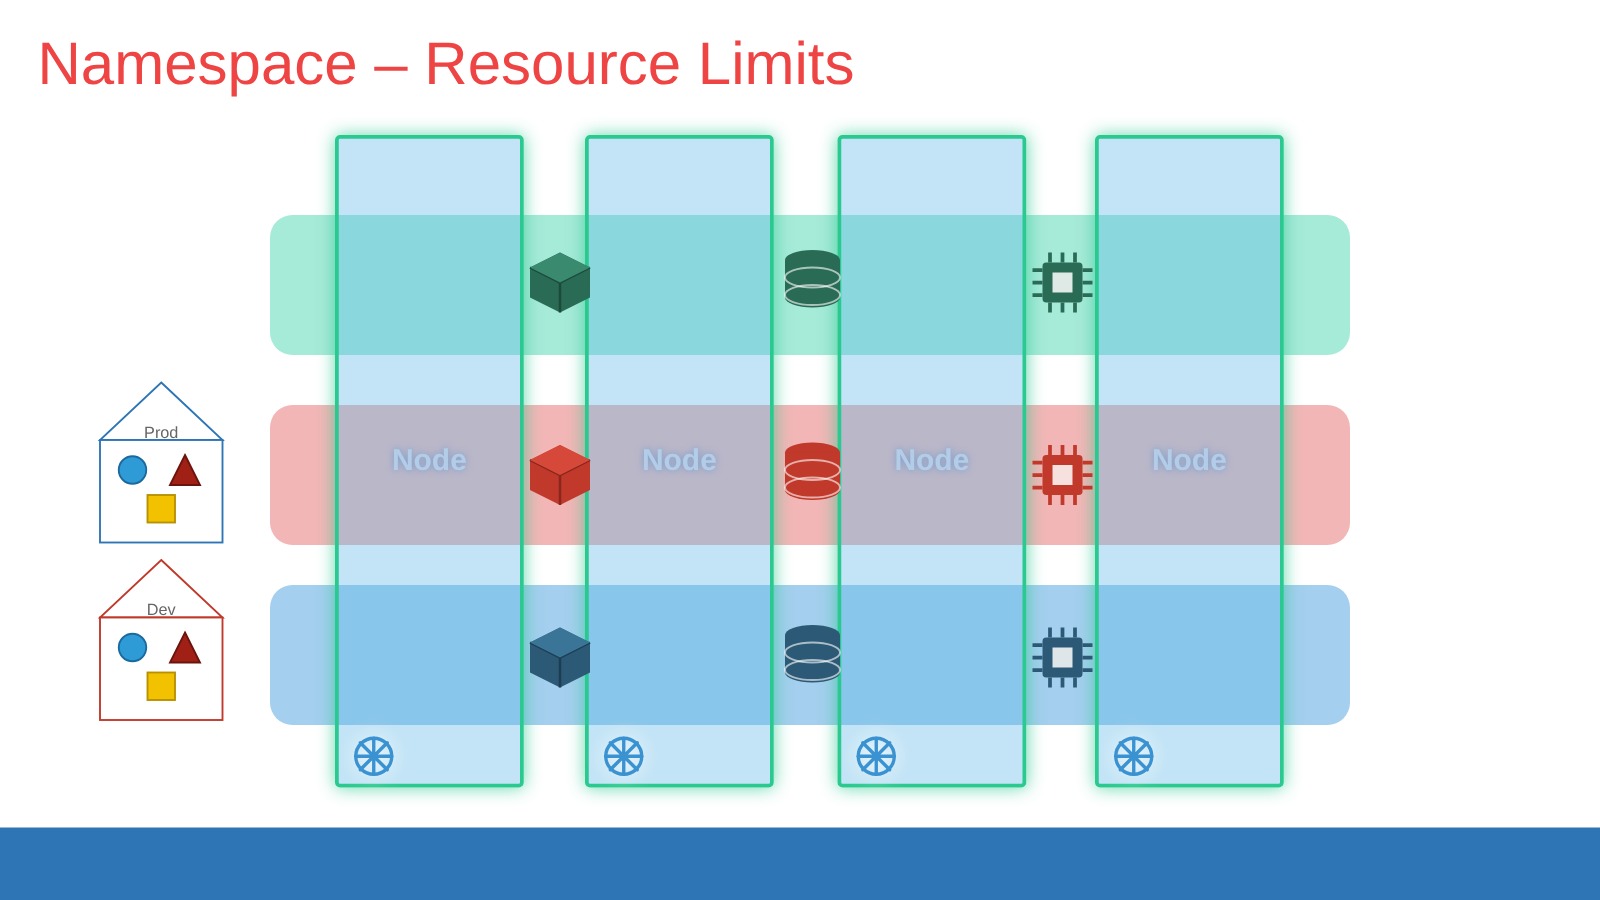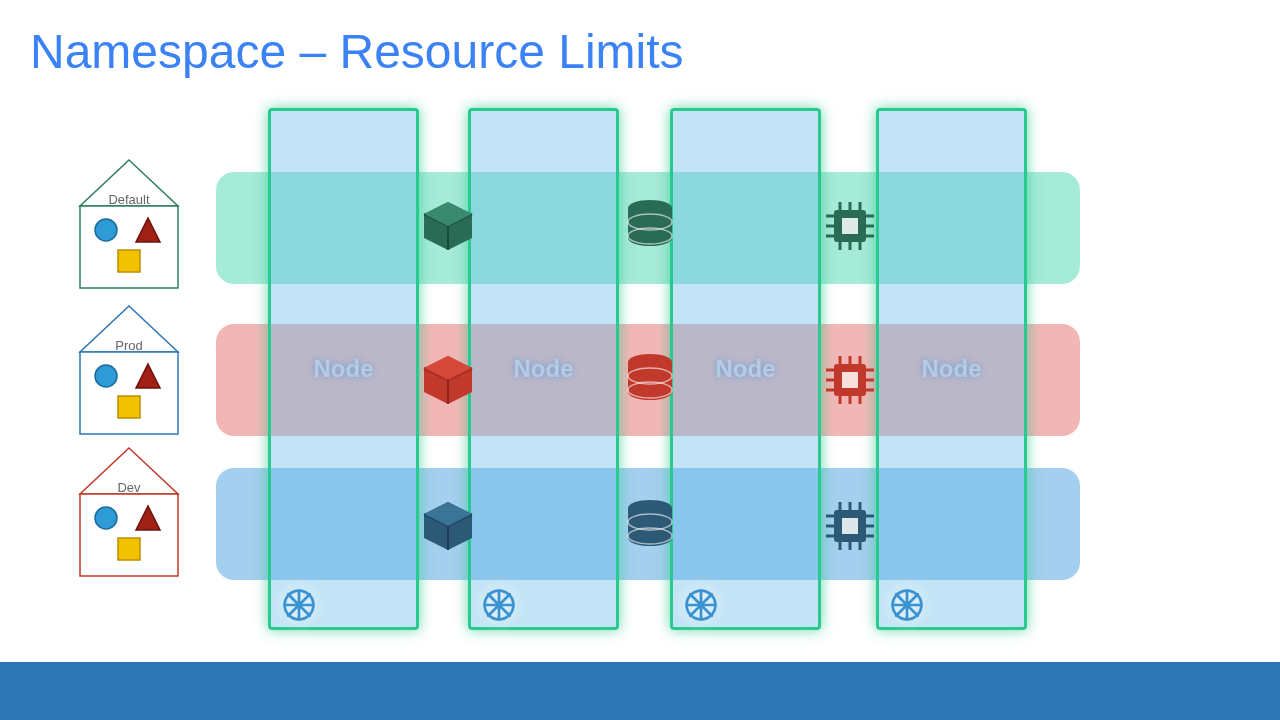--- a/index.html
+++ b/index.html
@@ -1,18 +1,18 @@
 <!DOCTYPE html>
 <html><head>
 <meta charset="utf-8">
 <style>
   * { box-sizing: border-box; margin: 0; padding: 0; }
   html, body { width: 1280px; height: 720px; font-family: "Segoe UI", Arial, sans-serif; background: #fff; overflow: hidden; }
   .slide { position: relative; width: 1280px; height: 720px; }
-  .title { position: absolute; left: 30px; top: 24px; font-size: 48px; font-weight: 300; color: #3b82f6; }
+  .title { position: absolute; left: 30px; top: 24px; font-size: 48px; font-weight: 300; color: #ef4444; }
   .footer { position: absolute; left: 0; bottom: 0; width: 100%; height: 58px; background: #2e75b6; }
 
   
   .ns-house { position: absolute; left: 78px; width: 102px; }
   .ns-house svg { display: block; }
   .ns-label { position: absolute; width: 100%; text-align: center; font-size: 13px; color: #666; top: 34px; }
 
   
   .ns-bar { position: absolute; left: 216px; width: 864px; height: 112px; border-radius: 18px; opacity: 0.55; }
   .ns-bar.default { background: #5dd9b8; top: 172px; }
@@ -28,30 +28,20 @@
 
   
   .res-icon { position: absolute; width: 56px; height: 56px; }
 </style>
 </head>
 <body>
 
 <div class="slide">
   <div class="title">Namespace – Resource Limits</div>
 
-  <div class="ns-house" style="top:158px">
-    <svg width="102" height="132">
-      <polygon points="51,2 100,48 2,48" fill="#fff" stroke="#2e7d5c" stroke-width="1.5"></polygon>
-      <rect x="2" y="48" width="98" height="82" fill="#fff" stroke="#2e7d5c" stroke-width="1.5"></rect>
-      <circle cx="28" cy="72" r="11" fill="#2e9bd6" stroke="#1a6aa0" stroke-width="1.5"></circle>
-      <polygon points="70,60 82,84 58,84" fill="#a02015" stroke="#6b140d" stroke-width="1.5"></polygon>
-      <rect x="40" y="92" width="22" height="22" fill="#f2c200" stroke="#b89000" stroke-width="1.5"></rect>
-    </svg>
-    <div class="ns-label">Default</div>
-  </div>
 
   <div class="ns-house" style="top:304px">
     <svg width="102" height="132">
       <polygon points="51,2 100,48 2,48" fill="#fff" stroke="#2e75b6" stroke-width="1.5"></polygon>
       <rect x="2" y="48" width="98" height="82" fill="#fff" stroke="#2e75b6" stroke-width="1.5"></rect>
       <circle cx="28" cy="72" r="11" fill="#2e9bd6" stroke="#1a6aa0" stroke-width="1.5"></circle>
       <polygon points="70,60 82,84 58,84" fill="#a02015" stroke="#6b140d" stroke-width="1.5"></polygon>
       <rect x="40" y="92" width="22" height="22" fill="#f2c200" stroke="#b89000" stroke-width="1.5"></rect>
     </svg>
     <div class="ns-label">Prod</div>

